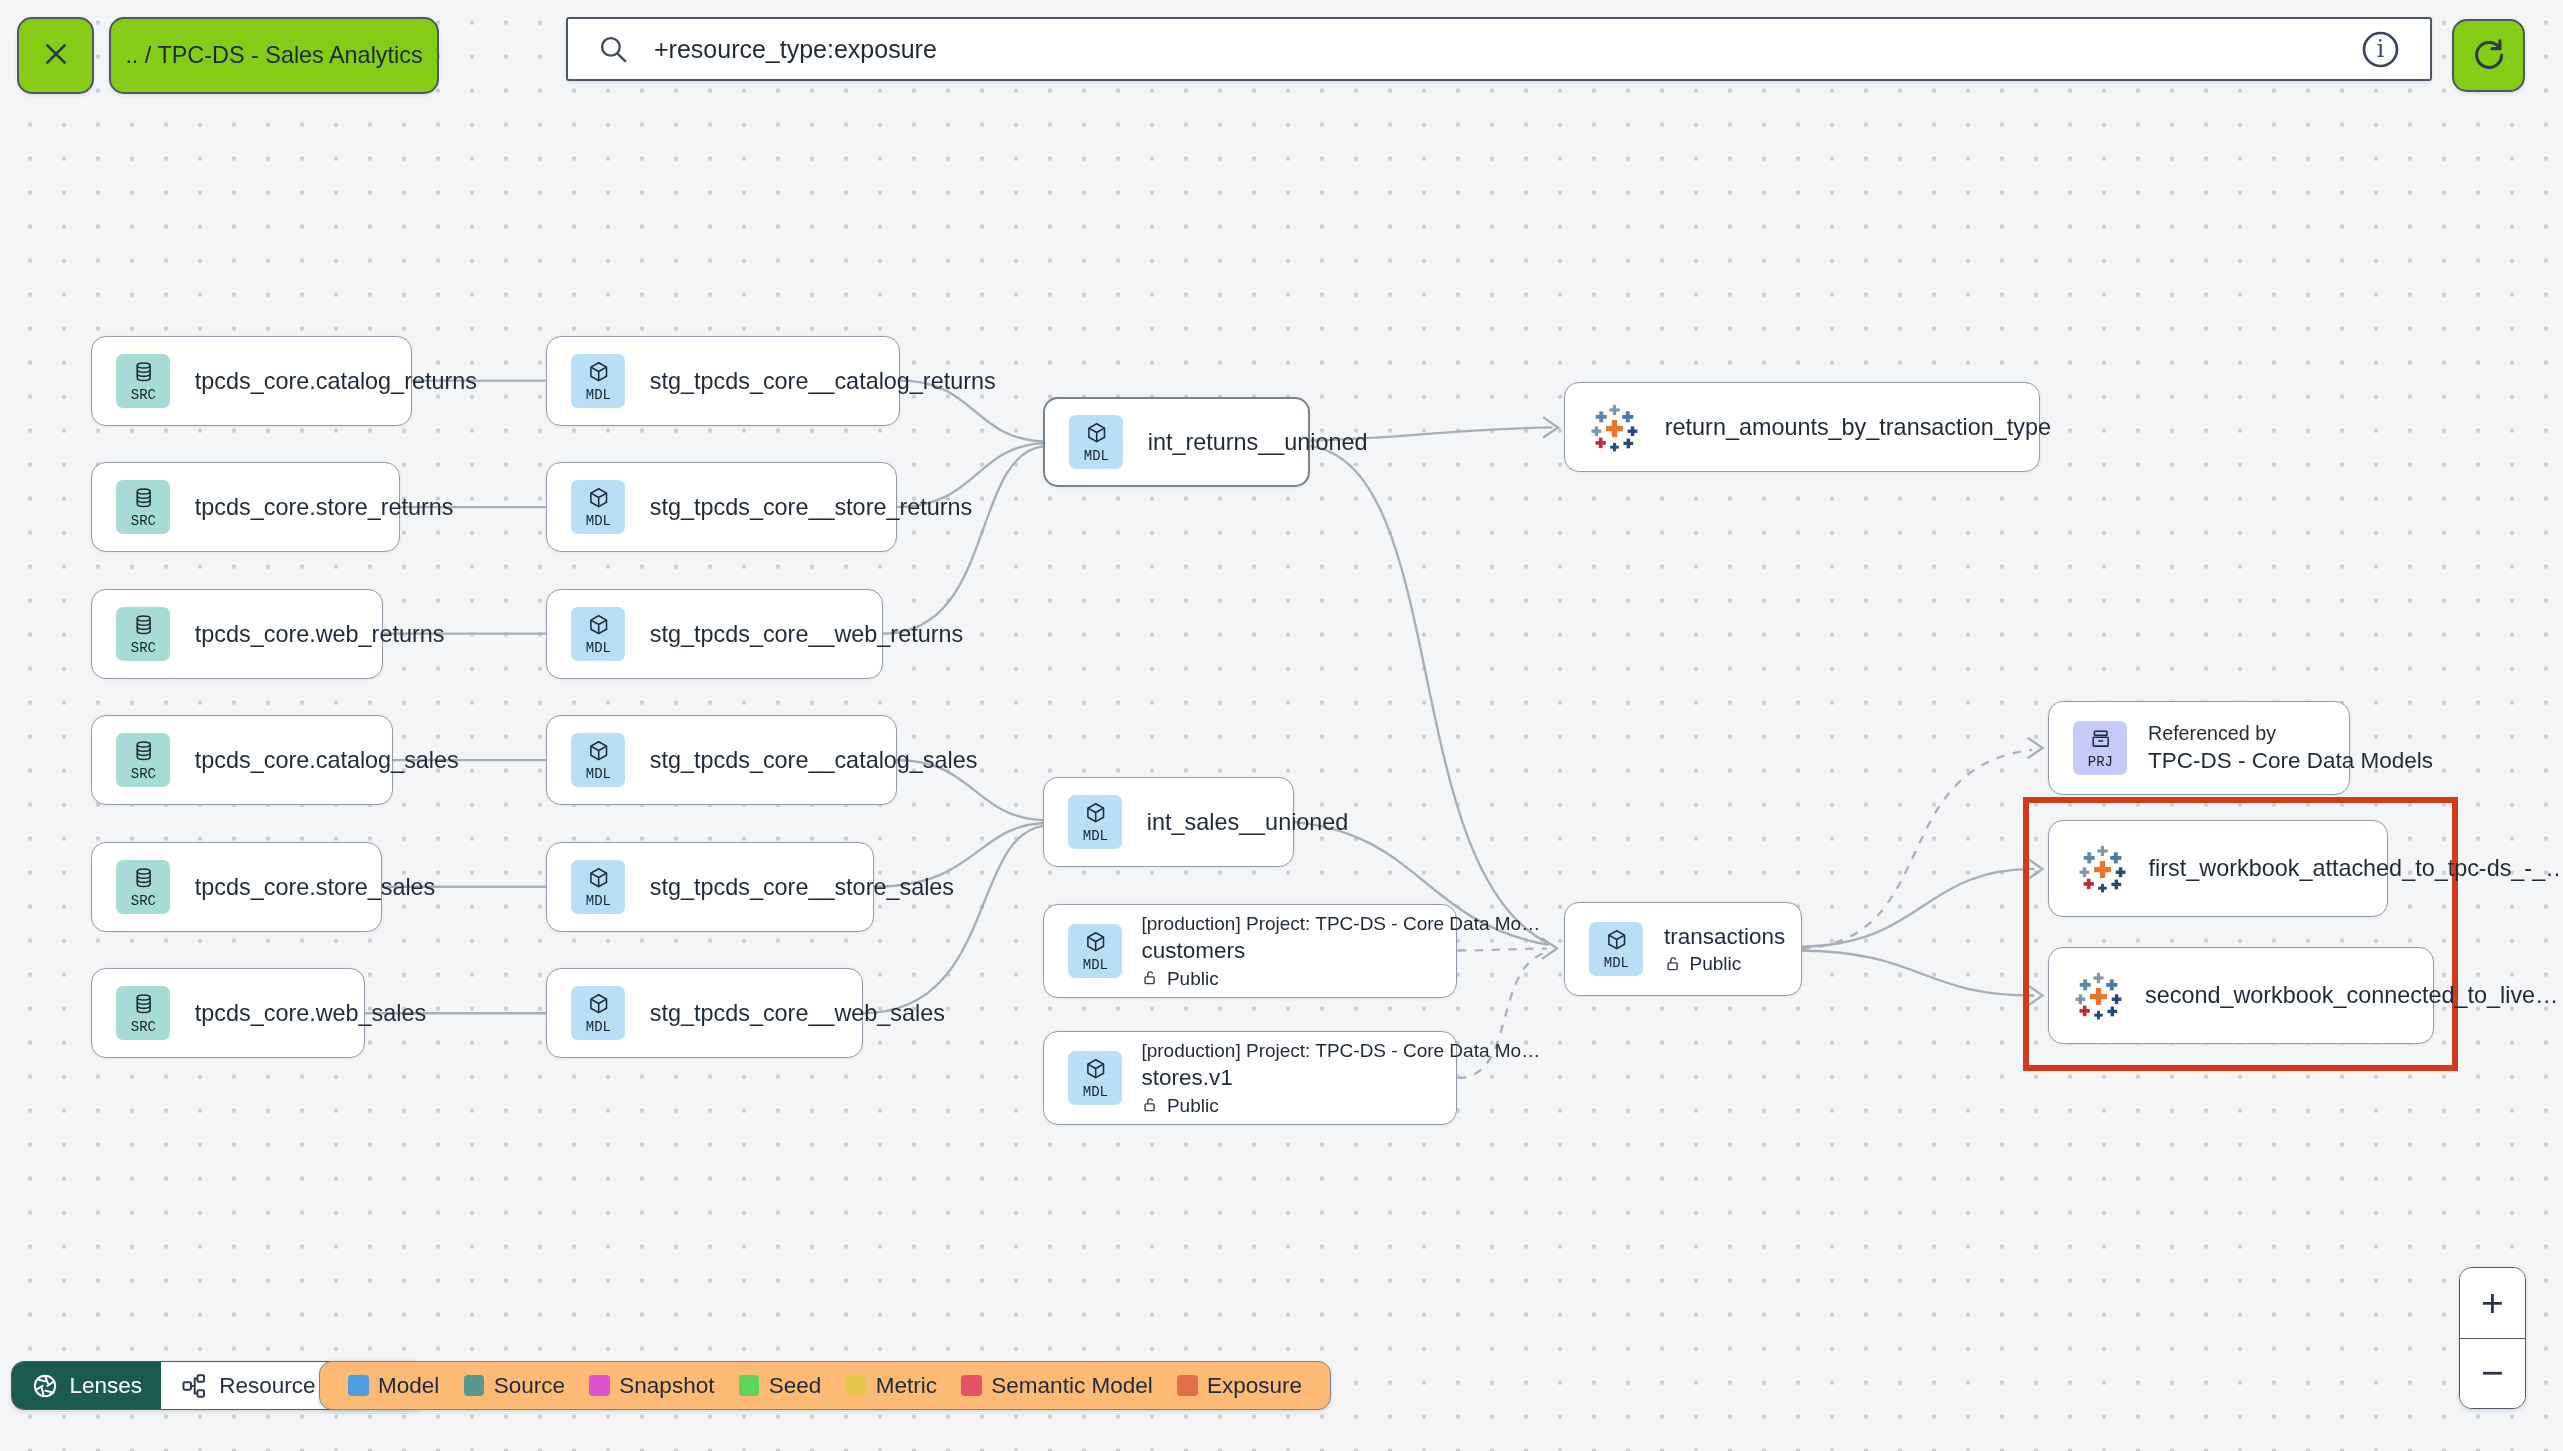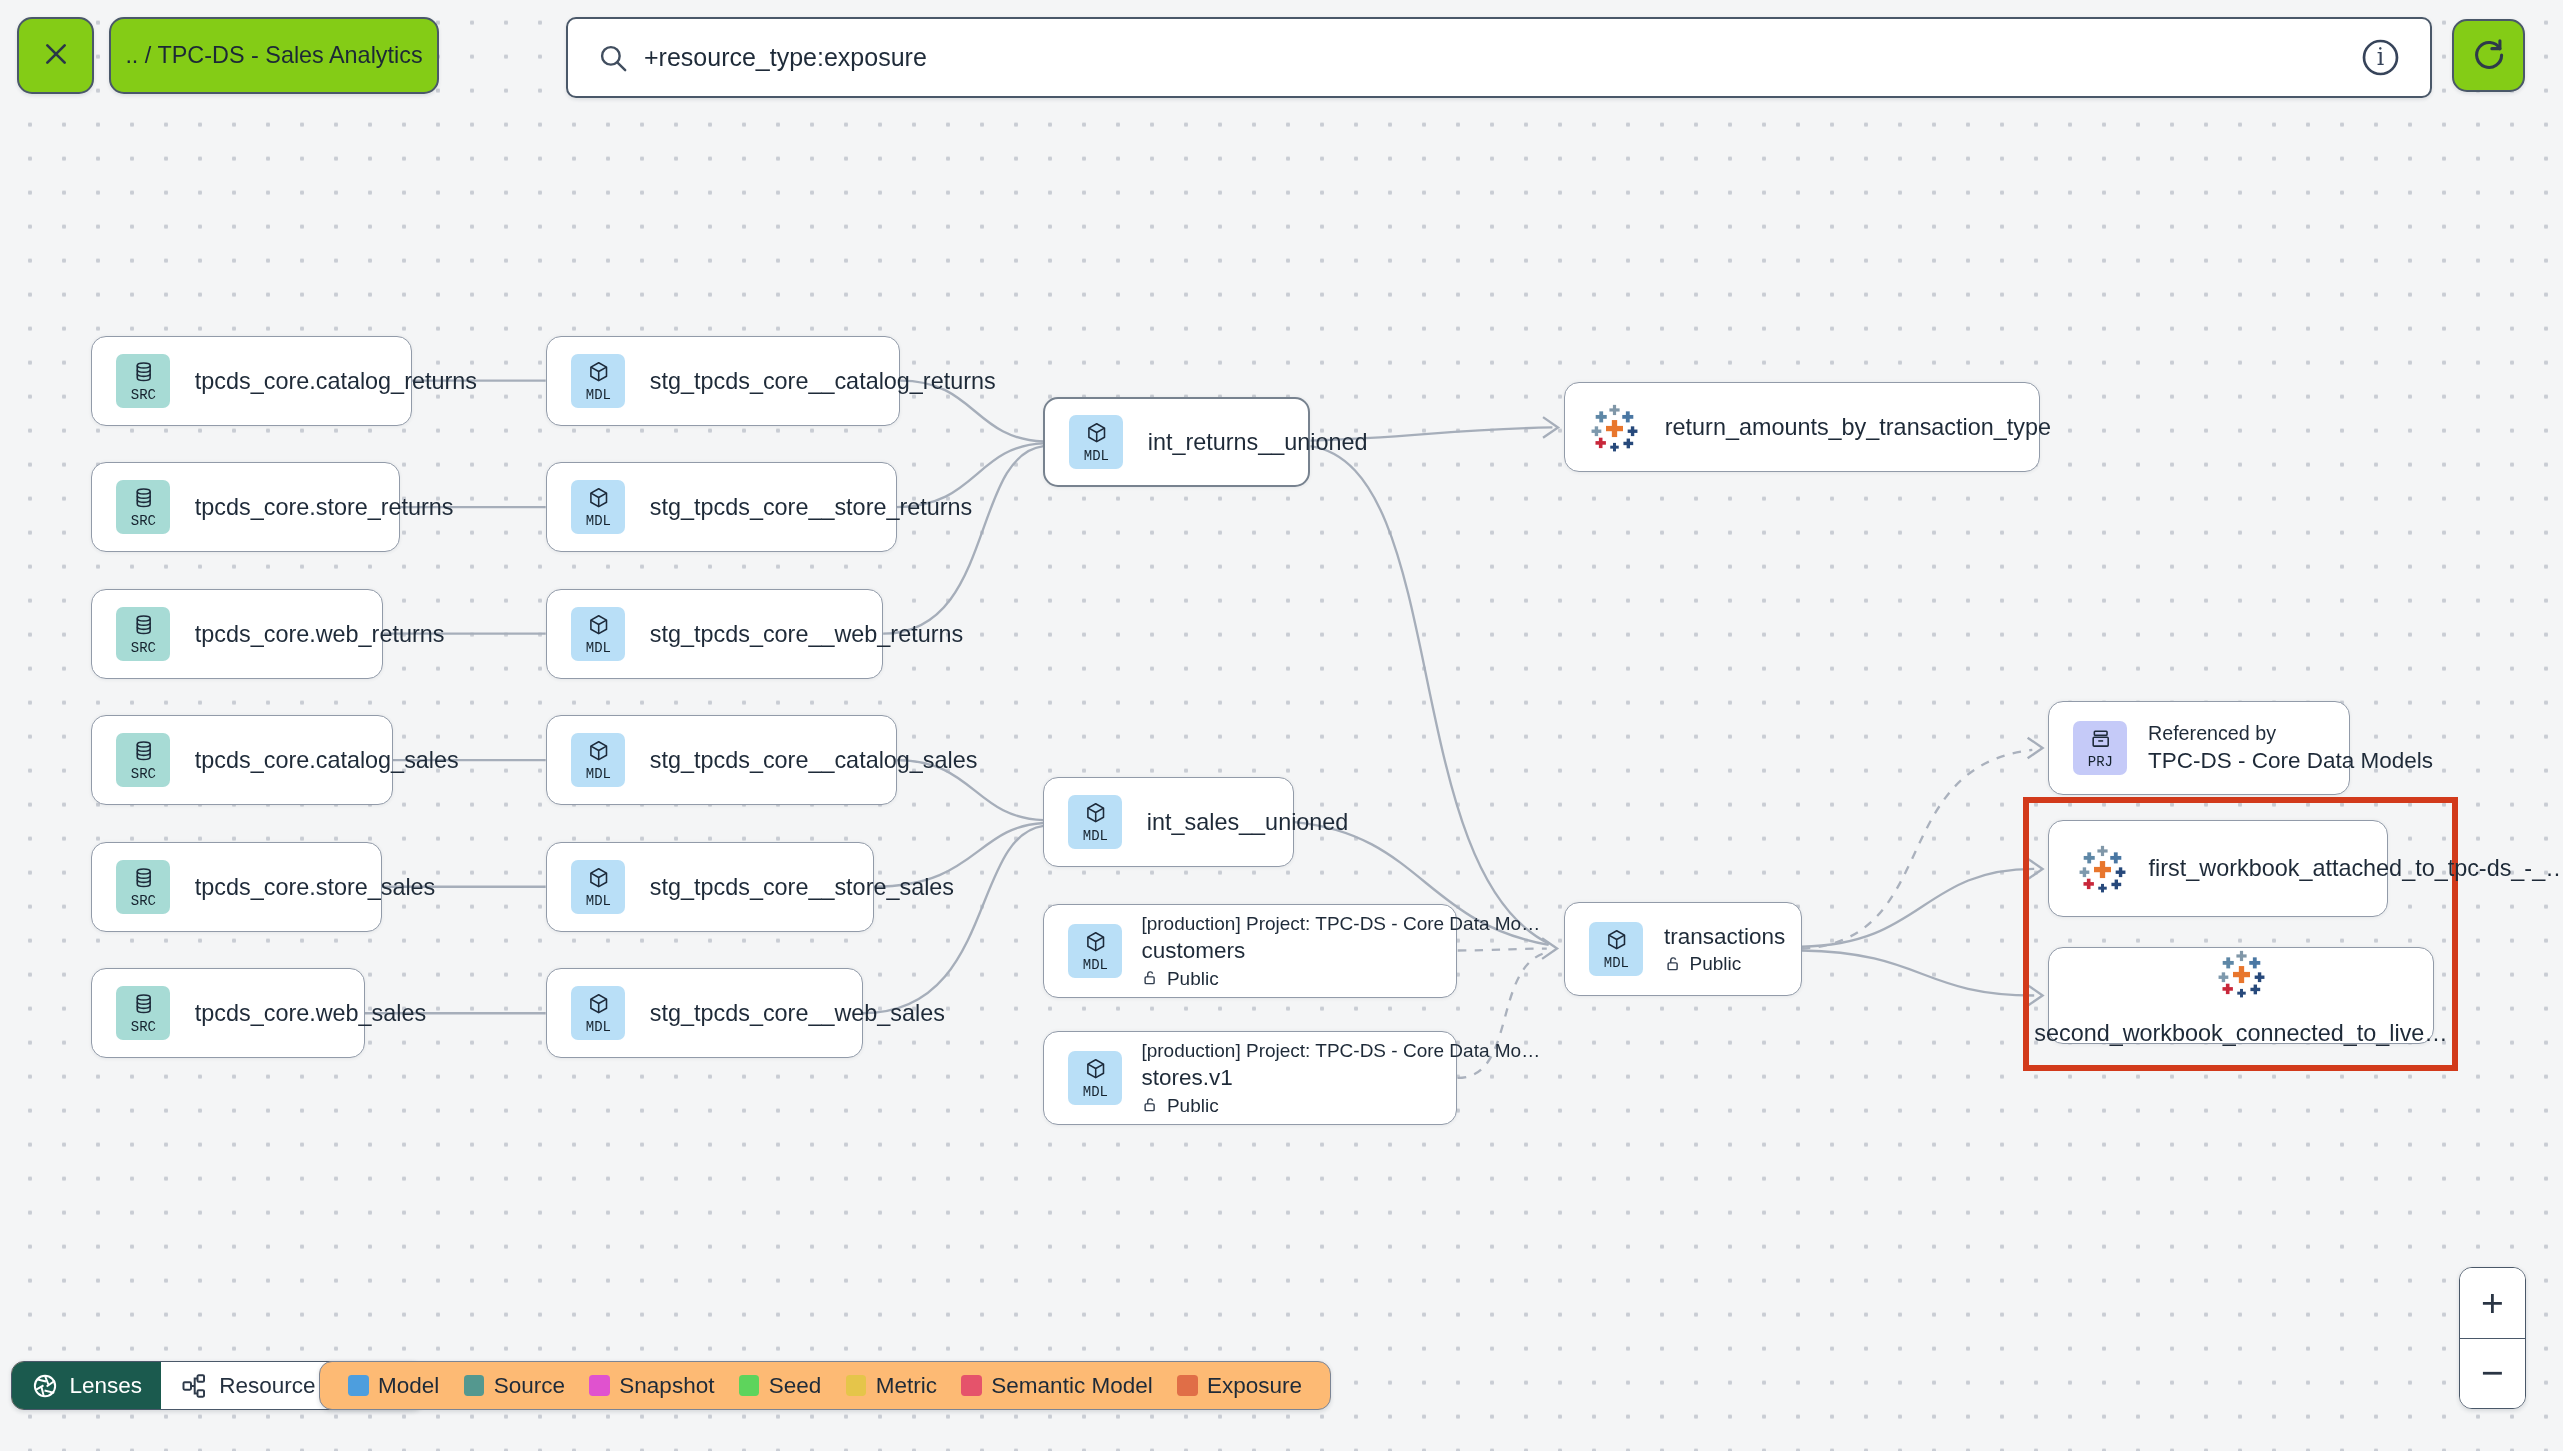--- a/index.html
+++ b/index.html
@@ -12,23 +12,23 @@
     font-family:"Liberation Sans", sans-serif; color:#1e2a38;
   }
   
   .tb-btn {
     position:absolute; background:#84cc16; border:2.3px solid #4a5869; border-radius:15px;
     display:flex; align-items:center; justify-content:center;
     box-shadow:0 1.9px 3.7px rgba(30,40,60,.10);
   }
   .breadcrumb-btn { font-size:23.4px; color:#1c2836; }
   .searchbar {
-    position:absolute; left:566px; top:17px; width:1866px; height:81px;
-    background:#fff; border:2.3px solid #4a5869; border-radius:10px;
-    display:flex; align-items:center; padding:0 28px; gap:12px;
+    position:absolute; left:566px; top:17px; width:1866px; height:64px;
+    background:#fff; border:2.3px solid #4a5869; border-radius:3px;
+    display:flex; align-items:center; padding:0 28px; gap:22px;
     box-shadow:0 1.9px 3.7px rgba(30,40,60,.10);
   }
   .searchbar input {
     border:none; outline:none; flex:1; font-size:25px; color:#1e2a38;
     font-family:"Liberation Sans", sans-serif; background:transparent;
   }
   
   .node {
     position:absolute; background:#fff; border:1.9px solid #929ba9; border-radius:15px;
     display:flex; align-items:center; gap:24.4px; padding:0 24.4px;
@@ -427,21 +427,21 @@
           <rect x="6.1" y="36.8" width="9.8" height="3.4" fill="#c8273a"></rect>
           <rect x="22.6" y="38.5" width="2.8" height="8" fill="#27497b"></rect>
           <rect x="20" y="41.1" width="8" height="2.8" fill="#27497b"></rect>
           <rect x="35.4" y="34.4" width="3.2" height="9.2" fill="#27497b"></rect>
           <rect x="32.4" y="37.4" width="9.2" height="3.2" fill="#27497b"></rect>
         </g>
       </svg>
   </span>
   <span class="node-label">first_workbook_attached_to_tpc-ds_-_…</span>
 </div>
-<div class="node" style="left:2048px; top:947px; width:386px; height:97px; gap:20.6px;flex-direction:column;">
+<div class="node" style="left:2048px; top:947px; width:386px; height:97px; gap:20.6px;">
   <span class="tableau-icon">
     <svg viewBox="0 0 48 48">
         <g>
           <rect x="21.5" y="17" width="5" height="16" fill="#e8762d"></rect>
           <rect x="16" y="22.5" width="16" height="5" fill="#e8762d"></rect>
           <rect x="22.5" y="2.7" width="3" height="9.6" fill="#8097a8"></rect>
           <rect x="19.2" y="6" width="9.6" height="3" fill="#8097a8"></rect>
           <rect x="9.7" y="8.8" width="3.6" height="10.4" fill="#5e87a6"></rect>
           <rect x="6.3" y="12.2" width="10.4" height="3.6" fill="#5e87a6"></rect>
           <rect x="34.7" y="8.8" width="3.6" height="10.4" fill="#4a77a3"></rect>

